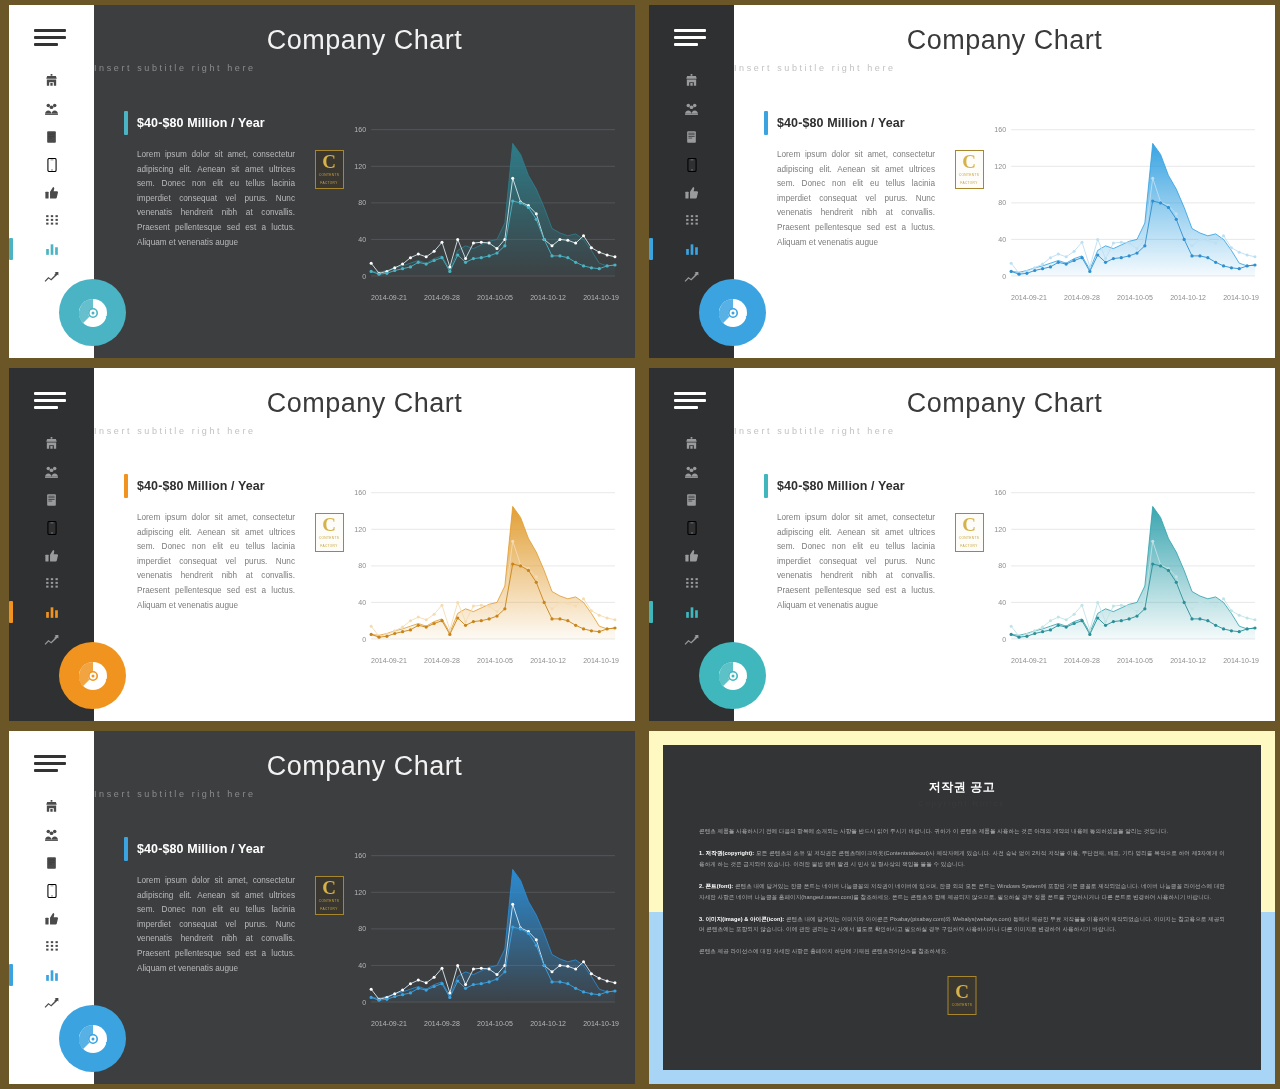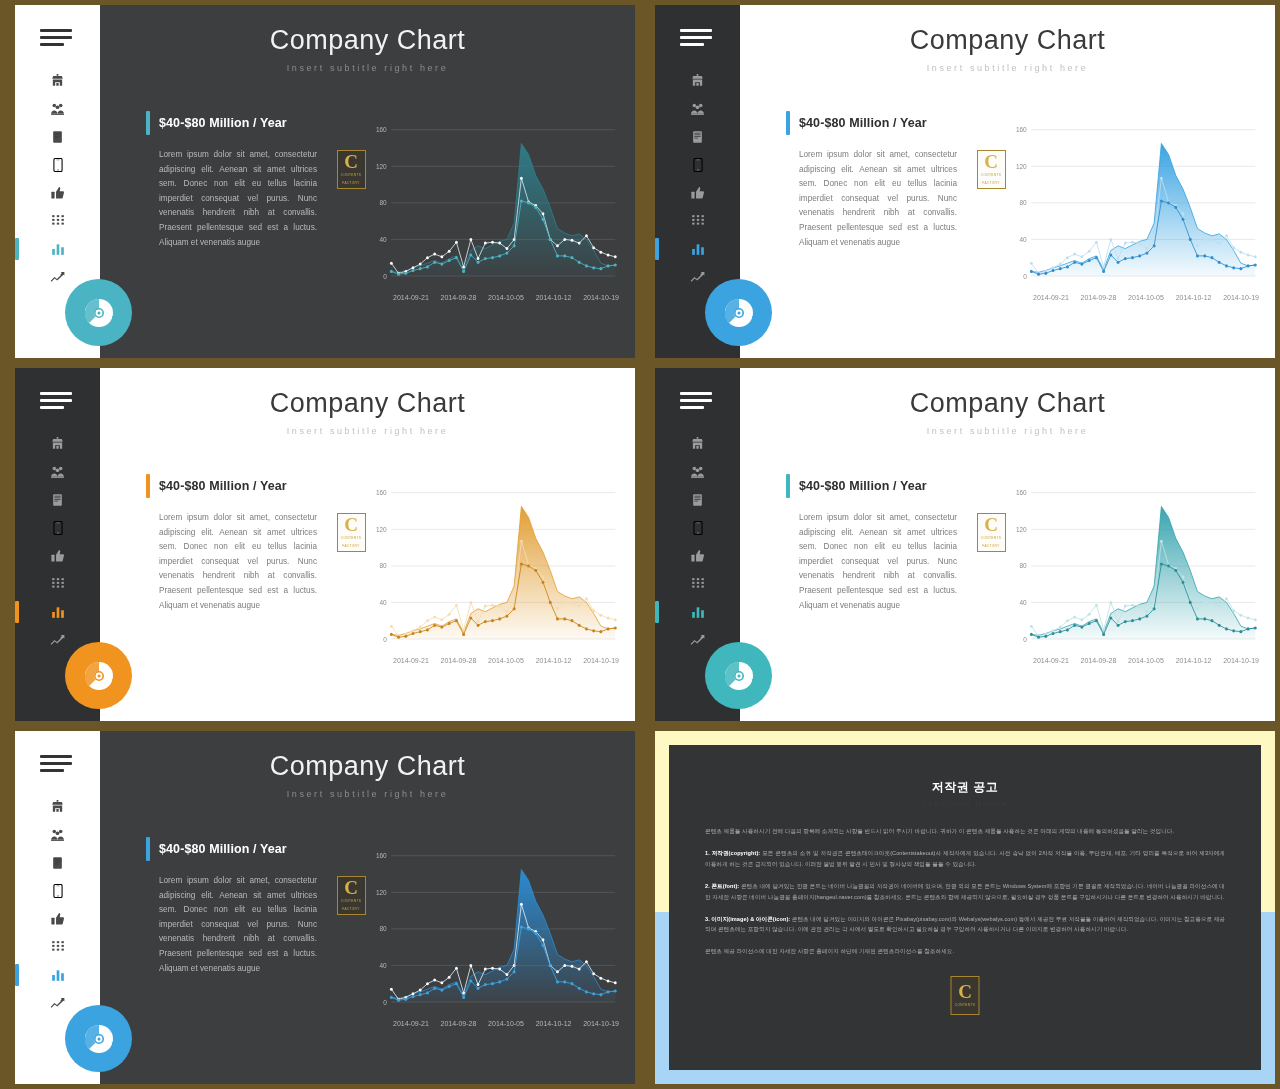--- a/index.html
+++ b/index.html
@@ -12,21 +12,21 @@
   .deck{
     width:1280px;height:1089px;
     display:grid;
     grid-template-columns:640px 640px;
     grid-template-rows:363px 363px 363px;
     box-sizing:border-box;
   }
   .slot{
     position:relative;
     box-sizing:border-box;
-    padding:5px 5px 5px 15px;
+    padding:5px 5px 5px 9px;
     overflow:hidden;
   }
   .slot.r1{padding-top:5px;}
   .panel{
     position:relative;
     width:100%;height:100%;
     box-sizing:border-box;
     overflow:hidden;
     display:flex;
   }
@@ -90,32 +90,31 @@
     font-weight:400;
     letter-spacing:.5px;
     margin:0;
     padding-top:22px;
     line-height:1;
   }
   .c-dark .title{color:#f2f2f2;}
   .c-light .title{color:#3a3a3a;}
 
   .subtitle{
-    text-align:center;
+    text-align:left;
     font-size:9px;
     letter-spacing:2.6px;
     margin:0;padding-top:9px;
   }
   .c-dark .subtitle{color:#8b8c8d;}
   .c-light .subtitle{color:#c2c2c2;}
 
   .body-row{
     position:absolute;left:0;right:0;top:105px;bottom:10px;
     display:flex;
-    margin-left:16px;
   }
   .left-col{
     width:215px;flex:0 0 215px;
     padding-left:30px;box-sizing:border-box;
     position:relative;
   }
   .headline-wrap{
     display:flex;align-items:center;height:26px;
   }
   .hbar{width:4px;height:24px;margin-right:9px;border-radius:1px;flex:0 0 4px;}

